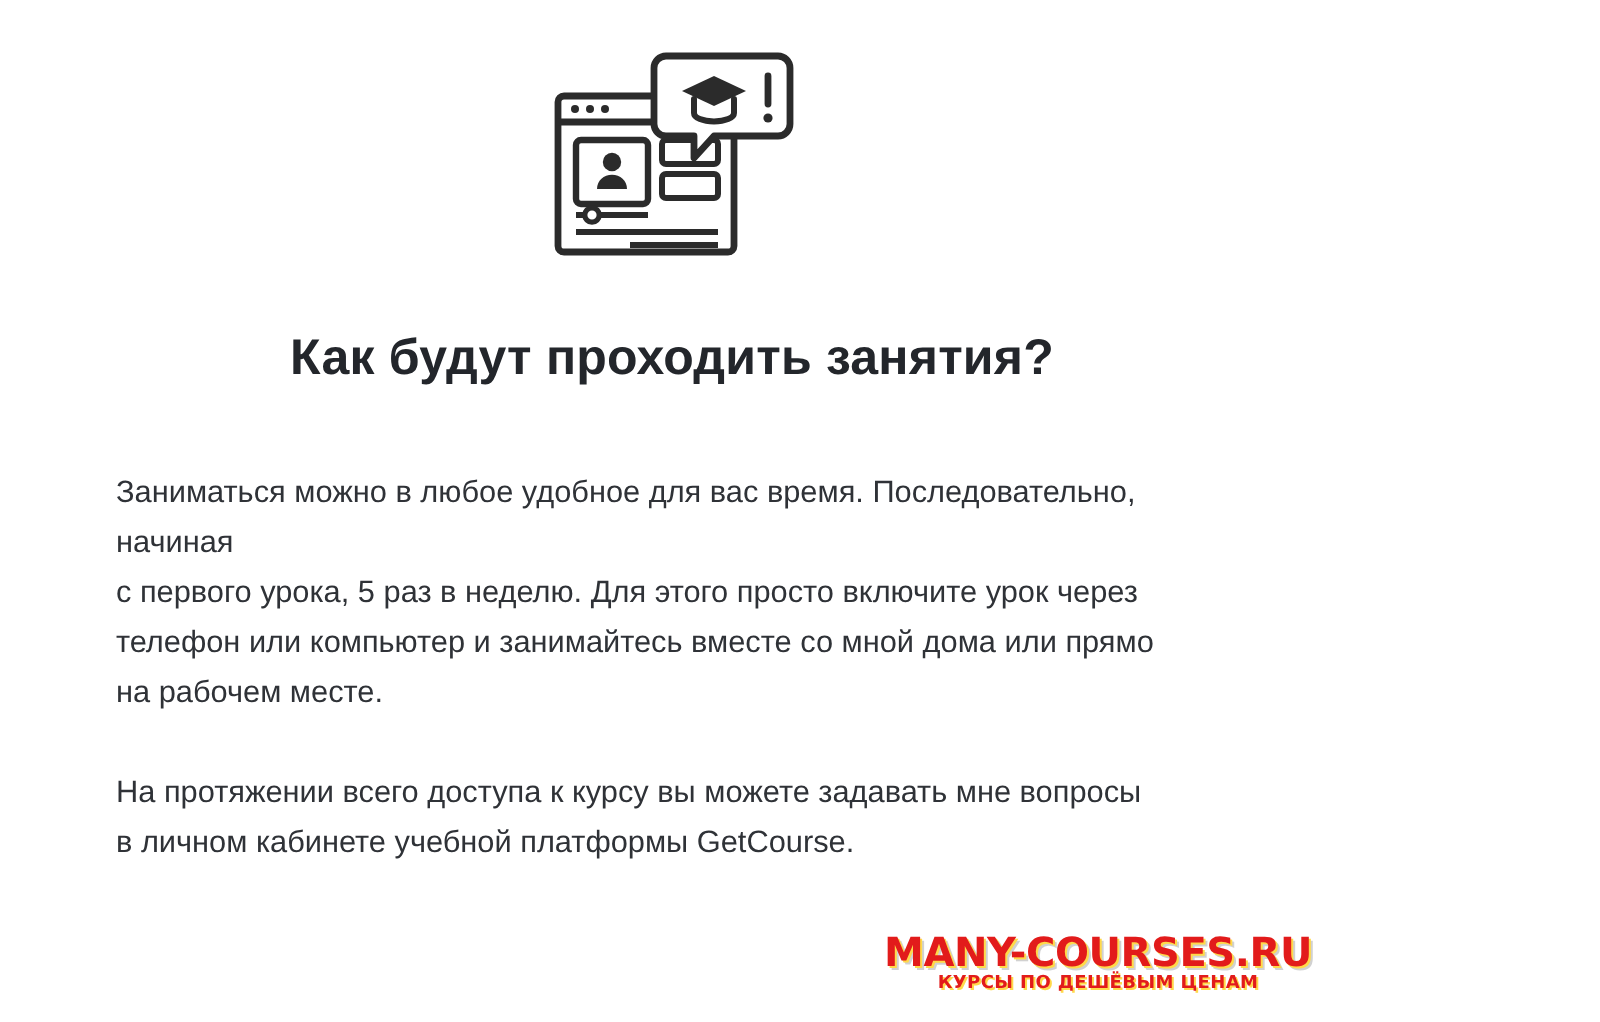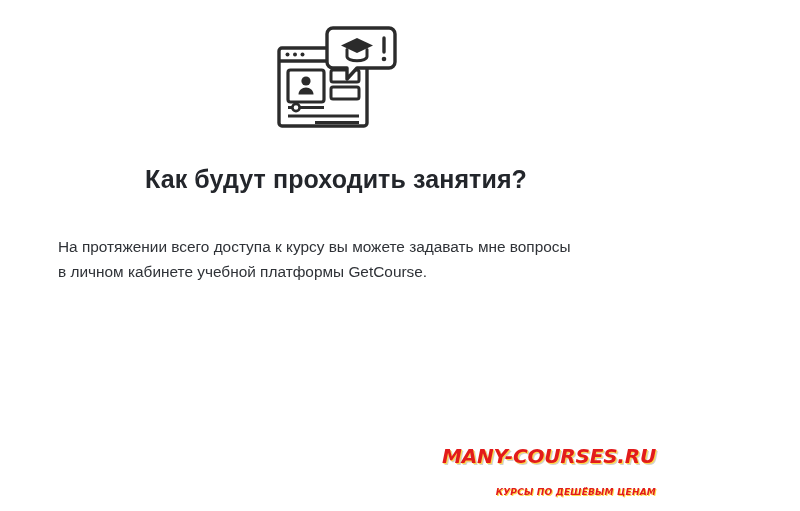--- a/index.html
+++ b/index.html
@@ -59,37 +59,36 @@
   }
   .paragraph:last-child {
     margin-bottom: 16px;
   }
 
   
   .watermark {
     position: absolute;
     right: 16px;
     bottom: 14px;
-    text-align: right;
+    text-align: center;
     line-height: 1;
     user-select: none;
-    font-style: italic;
   }
   .watermark-main {
     font-family: "DejaVu Sans", sans-serif;
     font-size: 20px;
     font-weight: 700;
     color: #e21b1b;
     letter-spacing: -0.2px;
     text-shadow: 1px 1px 0 #ffd94a, 2px 2px 0 rgba(0,0,0,0.18);
     display: block;
   }
   .watermark-sub {
     display: block;
-    margin-top: 22px;
+    margin-top: 2px;
     font-family: "DejaVu Sans", sans-serif;
     font-size: 9px;
     font-weight: 700;
     color: #e21b1b;
     letter-spacing: 0.2px;
     text-shadow: 1px 1px 0 #ffd94a;
   }
 </style>
 </head>
 <body>
@@ -125,20 +124,24 @@
       <path d="M76 27.5v7c0 2.5 4.5 4.2 10 4.2s10-1.7 10-4.2v-7" stroke="#2b2b2b" stroke-width="3" fill="none" stroke-linecap="round"></path>
 
       <line x1="113" y1="16" x2="113" y2="30" stroke="#2b2b2b" stroke-width="3.4" stroke-linecap="round"></line>
       <circle cx="113" cy="37" r="2.3" fill="#2b2b2b"></circle>
     </svg>
   </div>
 
   <h1 class="heading">Как будут проходить занятия?</h1>
 
   <div class="body-copy">
+    <p class="paragraph">Заниматься можно в любое удобное для вас время. Последовательно, начиная
+с первого урока, 5 раз в неделю. Для этого просто включите урок через
+телефон или компьютер и занимайтесь вместе со мной дома или прямо
+на рабочем месте.</p>
     <p class="paragraph">На протяжении всего доступа к курсу вы можете задавать мне вопросы
 в личном кабинете учебной платформы GetCourse.</p>
   </div>
 
   <div class="watermark">
     <span class="watermark-main">MANY-COURSES.RU</span>
     <span class="watermark-sub">КУРСЫ ПО ДЕШЁВЫМ ЦЕНАМ</span>
   </div>
 
 </div>

